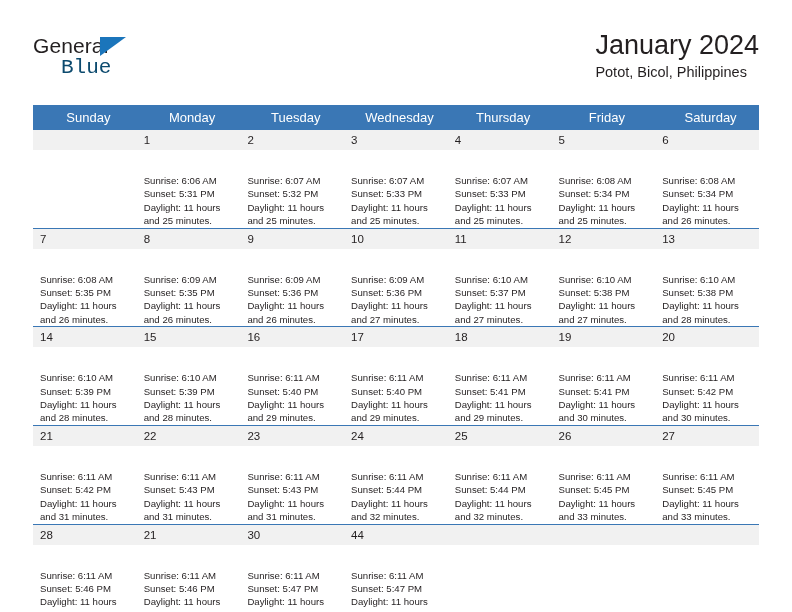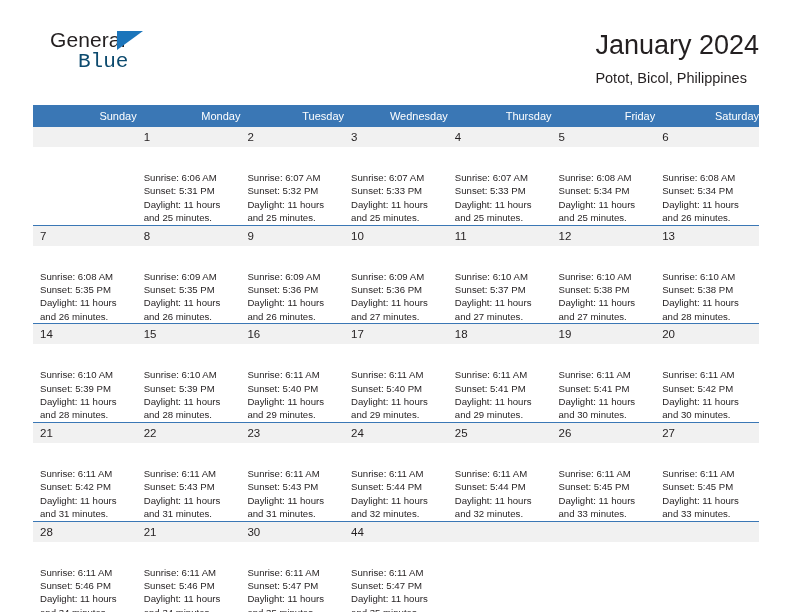--- a/index.html
+++ b/index.html
@@ -25,24 +25,23 @@
   .header {
     position: absolute;
     left: 33px;
     top: 28px;
     right: 33px;
     height: 72px;
   }
   .brand {
     position: absolute;
     left: 0;
-    top: 0;
+    top: 6px;
     width: 200px;
     height: 56px;
-    margin-left: 17px;
   }
   .brand-general {
     position: absolute;
     left: 0;
     top: 0;
     font-size: 21px;
     letter-spacing: 0.1px;
     color: #231f20;
     line-height: 24px;
     font-family: "Liberation Sans", sans-serif;
@@ -74,39 +73,39 @@
   .cal-title {
     font-size: 27px;
     color: #231f20;
     line-height: 34px;
     white-space: nowrap;
   }
   .cal-subtitle {
     font-size: 14.5px;
     color: #231f20;
     line-height: 20px;
-    margin-top: 6px;
+    margin-top: 0;
     white-space: nowrap;
   }
 
   
   .calendar {
     position: absolute;
     left: 33px;
     top: 105px;
     width: 726px;
     border-collapse: collapse;
     table-layout: fixed;
   }
   .calendar th {
     background: #3a77b5;
     color: #ffffff;
-    font-size: 11px;
+    font-size: 13px;
     font-weight: normal;
-    text-align: right;
+    text-align: center;
     padding: 5px 0 5px 7px;
     height: 19px;
     box-sizing: border-box;
   }
   .calendar td {
     vertical-align: top;
     padding: 0;
     border-top: 1px solid #3a77b5;
     background: #ffffff;
     height: 89px;

